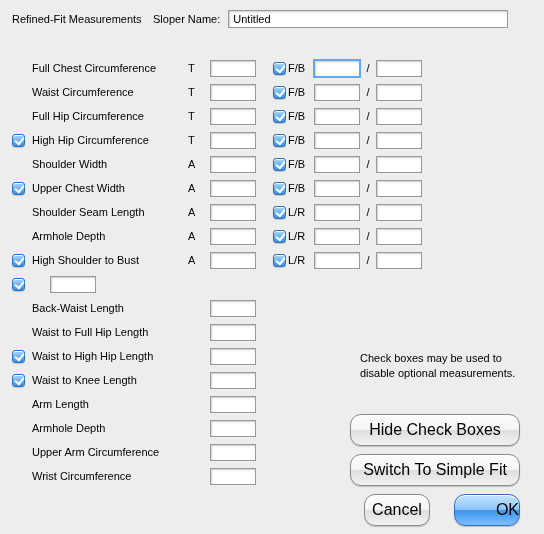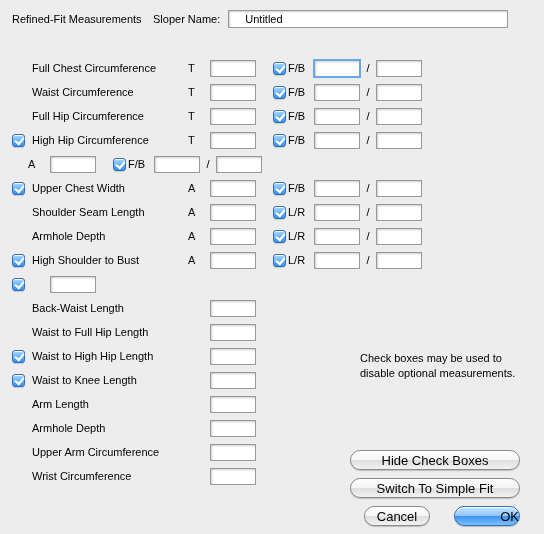--- a/index.html
+++ b/index.html
@@ -22,21 +22,21 @@
     width: 141px;
     line-height: 1.3;
   }
   .sloper-label { margin-right: 8px; }
   .sloper-input {
     width: 280px;
     height: 18px;
     border: 1px solid #999;
     box-shadow: inset 1px 1px 2px rgba(0,0,0,0.2);
     background: #fff;
-    padding: 1px 16px;
+    padding: 1px 4px;
     font-size: 11px;
     font-family: inherit;
   }
   .rows {
     padding: 22px 8px 0 8px;
   }
   .row {
     display: flex;
     align-items: center;
     height: 24px;
@@ -115,27 +115,27 @@
   }
   .buttons {
     position: absolute;
     right: 14px;
     bottom: 8px;
     width: 180px;
   }
   .aqua-btn {
     display: block;
     width: 170px;
-    height: 20px;
+    height: 32px;
     margin-bottom: 8px;
     border: 1px solid #8a8a8a;
     border-radius: 11px;
     background: linear-gradient(#fdfdfd 0%, #f5f5f5 48%, #dedede 52%, #f2f2f2 100%);
     box-shadow: 0 1px 1px rgba(0,0,0,0.2), inset 0 1px 0 #fff;
-    font-size: 13px;
+    font-size: 16px;
     font-family: inherit;
     cursor: pointer;
     text-align: center;
   }
   .btn-row {
     display: flex;
     gap: 24px;
     margin-top: 6px;
     justify-content: flex-end;
     width: 170px;
@@ -211,20 +211,21 @@
       <div class="cb2-col">
         <div class="aqua-cb checked"></div>
       </div>
       <div class="fb-col">F/B</div>
       <input type="text" class="num" value="" style="">
       <div class="slash">/</div>
       <input type="text" class="num" value="" style="">
     </div>
     <div class="row">
       <div class="cb-col"></div>
+      <div class="label-col">Shoulder Width</div>
       <div class="type-col">A</div>
       <input type="text" class="num" value="" style="">
       <div class="sp"></div>
       <div class="cb2-col">
         <div class="aqua-cb checked"></div>
       </div>
       <div class="fb-col">F/B</div>
       <input type="text" class="num" value="" style="">
       <div class="slash">/</div>
       <input type="text" class="num" value="" style="">

